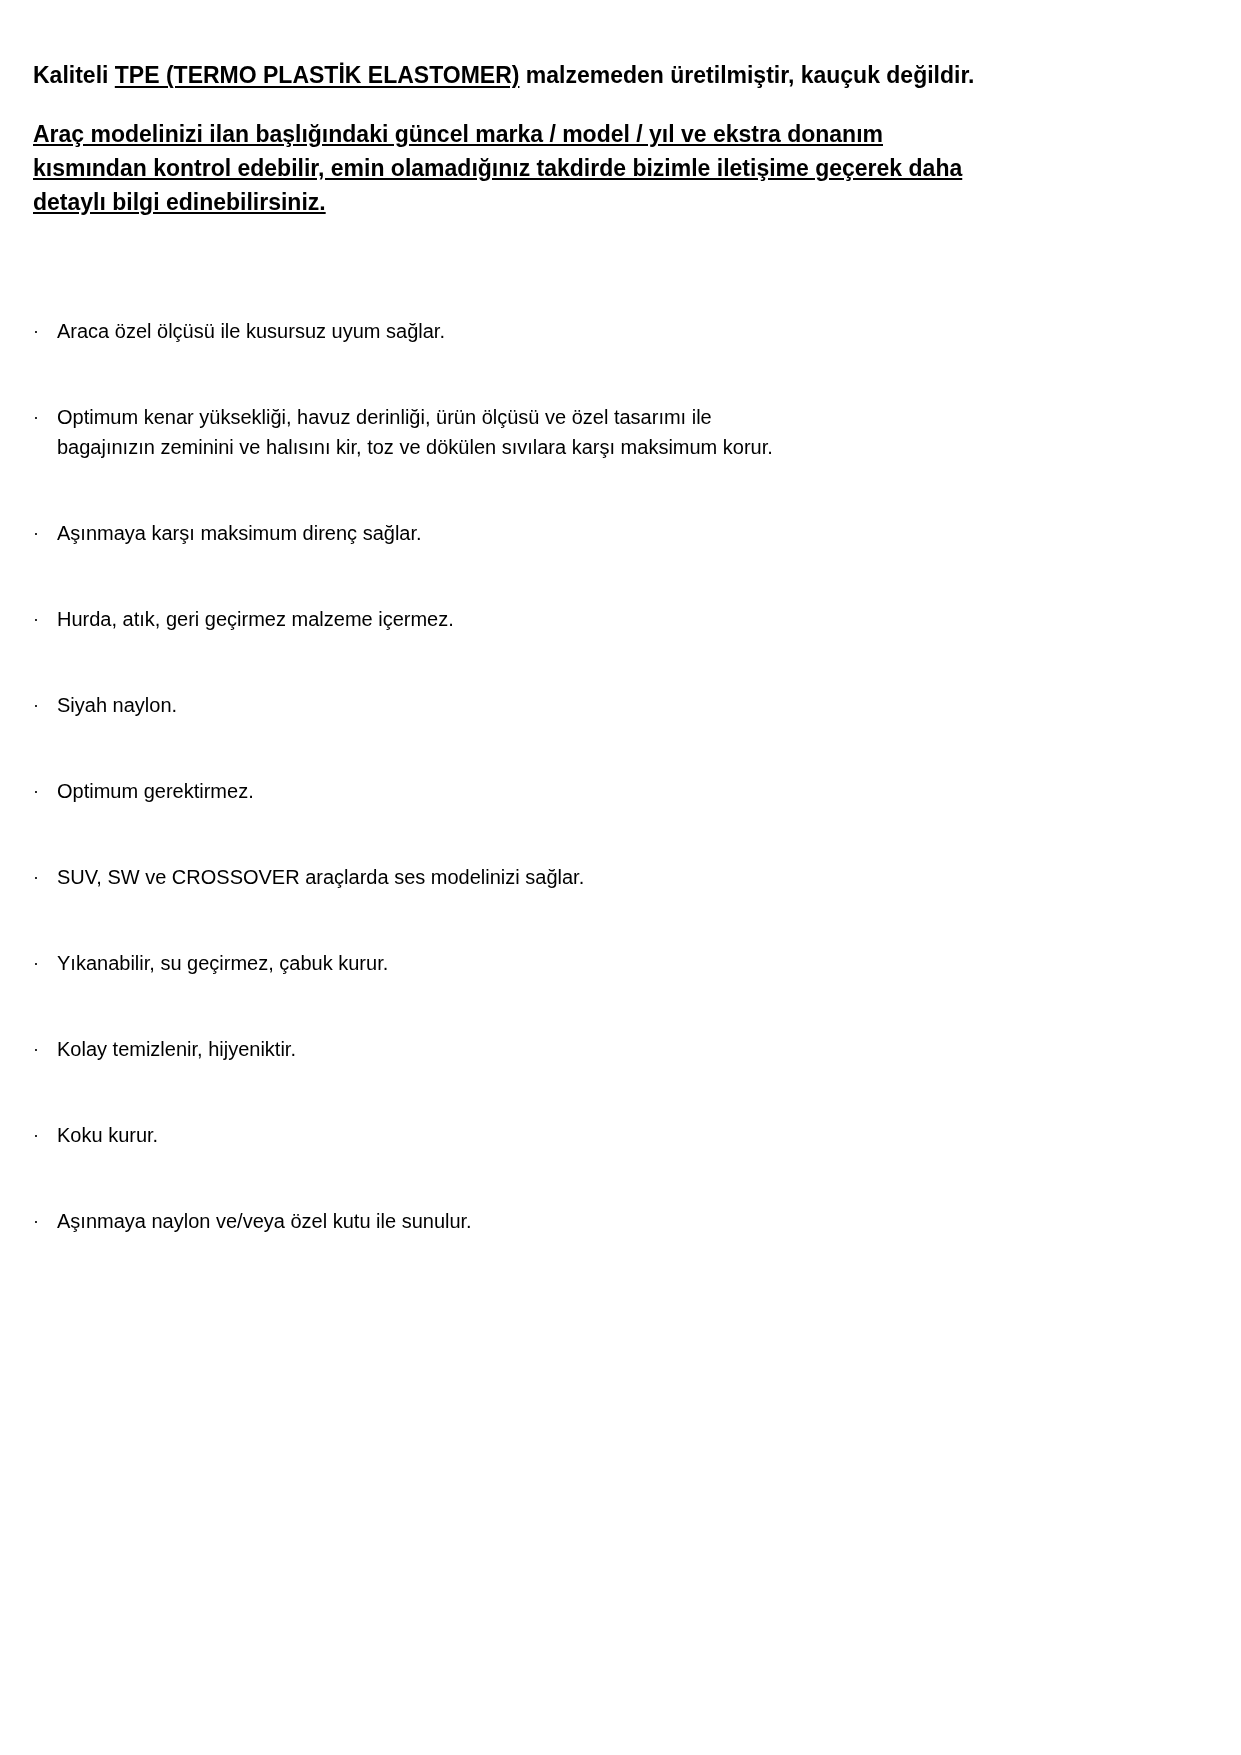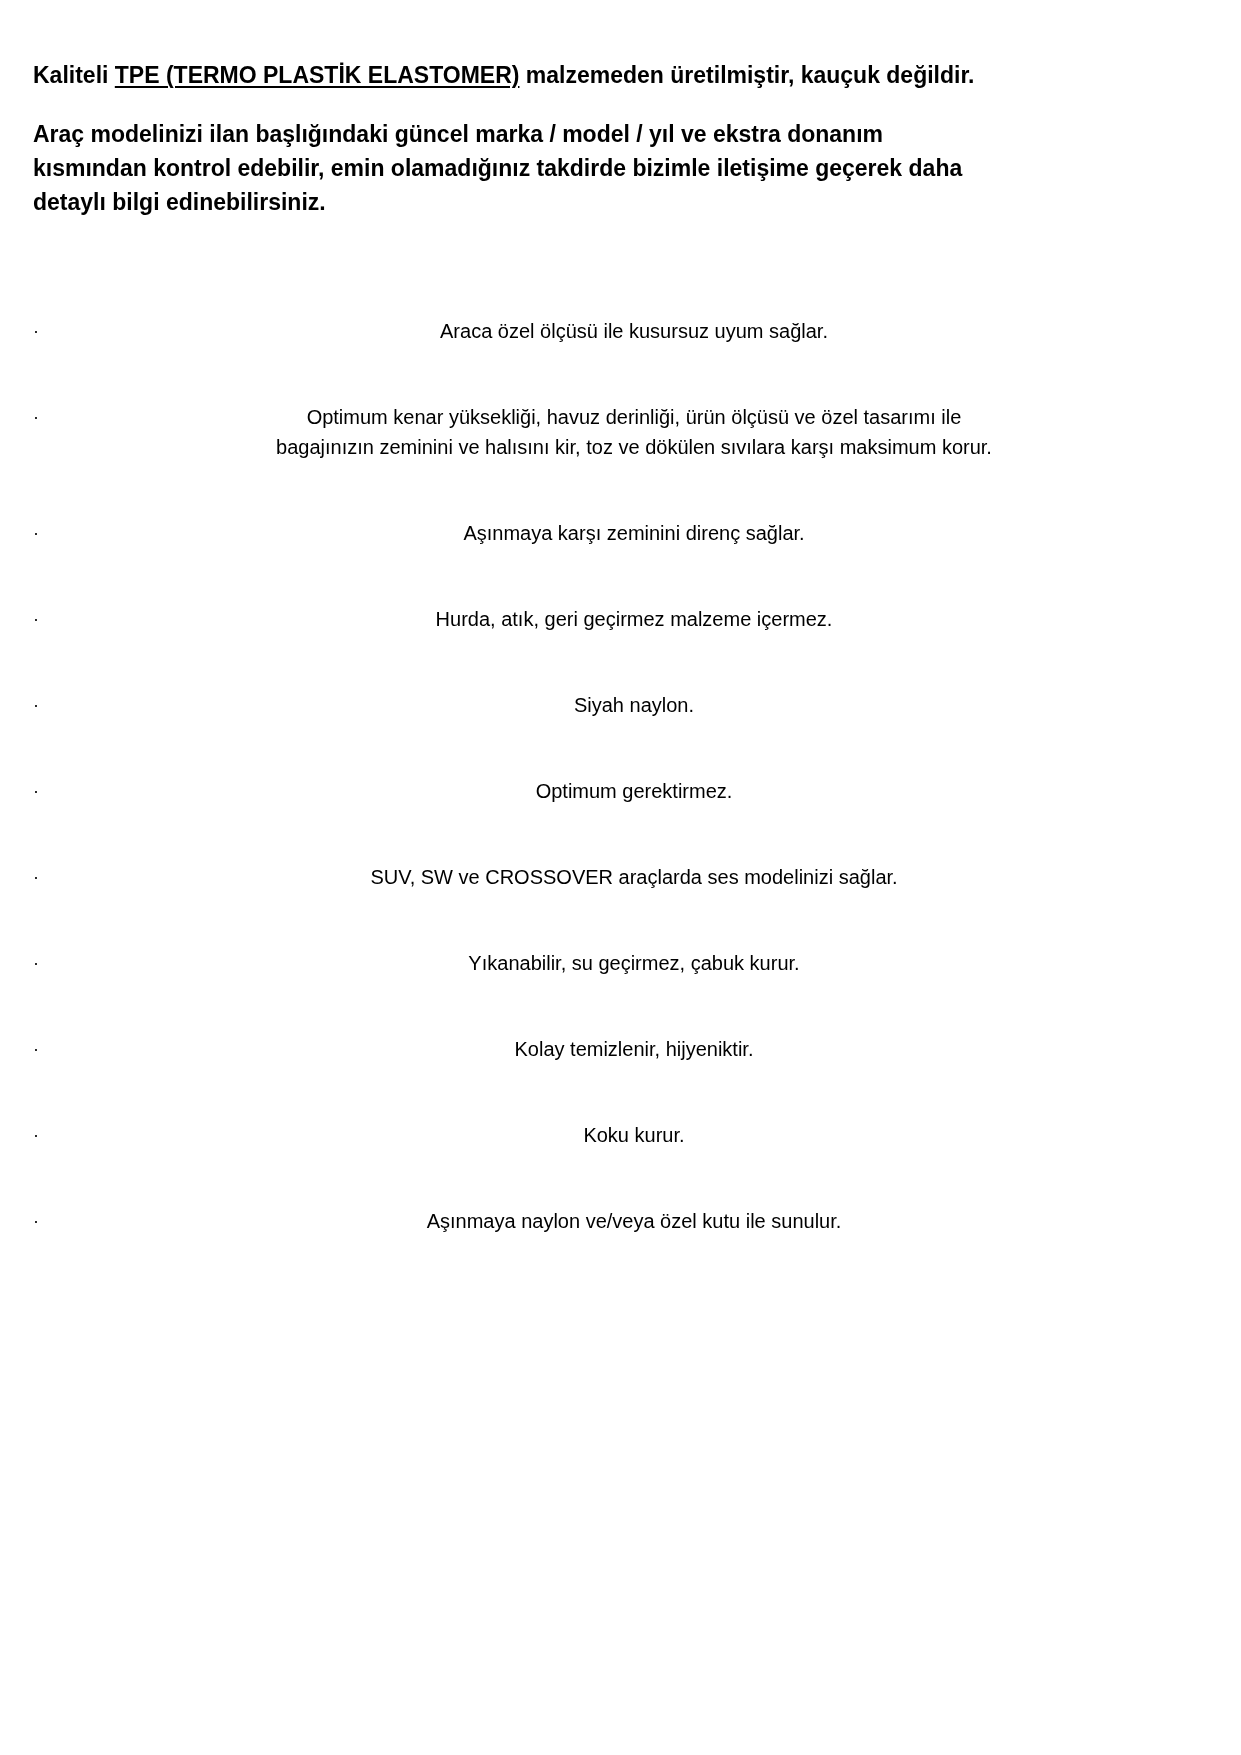--- a/index.html
+++ b/index.html
@@ -22,20 +22,21 @@
   }
   .heading {
     margin: 0 0 25px 0;
     font-size: 23px;
     font-weight: bold;
     line-height: 34px;
     white-space: pre-line;
   }
   .heading-last {
     margin-bottom: 0;
+    text-decoration: underline;
   }
   .underlined {
     text-decoration: underline;
     text-decoration-thickness: 2px;
     text-underline-offset: 3px;
   }
   .feature-list {
     list-style: none;
     margin: 97px 0 0 0;
     padding: 0;
@@ -50,21 +51,20 @@
   }
   .bullet-marker {
     flex: 0 0 24px;
     width: 24px;
     font-size: 18px;
     line-height: 30px;
   }
   .bullet-text {
     flex: 1 1 auto;
     white-space: pre-line;
-    text-align: center;
   }
 </style>
 </head>
 <body>
 
 <div class="doc">
 
   <p class="heading">
     <span>Kaliteli </span><span class="underlined">TPE (TERMO PLASTİK ELASTOMER)</span><span> malzemeden üretilmiştir, kauçuk değildir.</span>
   </p>
@@ -79,21 +79,21 @@
       <span class="bullet-marker">·</span>
       <span class="bullet-text">Araca özel ölçüsü ile kusursuz uyum sağlar.</span>
     </li>
     <li class="feature-item">
       <span class="bullet-marker">·</span>
       <span class="bullet-text">Optimum kenar yüksekliği, havuz derinliği, ürün ölçüsü ve özel tasarımı ile
 bagajınızın zeminini ve halısını kir, toz ve dökülen sıvılara karşı maksimum korur.</span>
     </li>
     <li class="feature-item">
       <span class="bullet-marker">·</span>
-      <span class="bullet-text">Aşınmaya karşı zeminini direnç sağlar.</span>
+      <span class="bullet-text">Aşınmaya karşı maksimum direnç sağlar.</span>
     </li>
     <li class="feature-item">
       <span class="bullet-marker">·</span>
       <span class="bullet-text">Hurda, atık, geri geçirmez malzeme içermez.</span>
     </li>
     <li class="feature-item">
       <span class="bullet-marker">·</span>
       <span class="bullet-text">Siyah naylon.</span>
     </li>
     <li class="feature-item">

